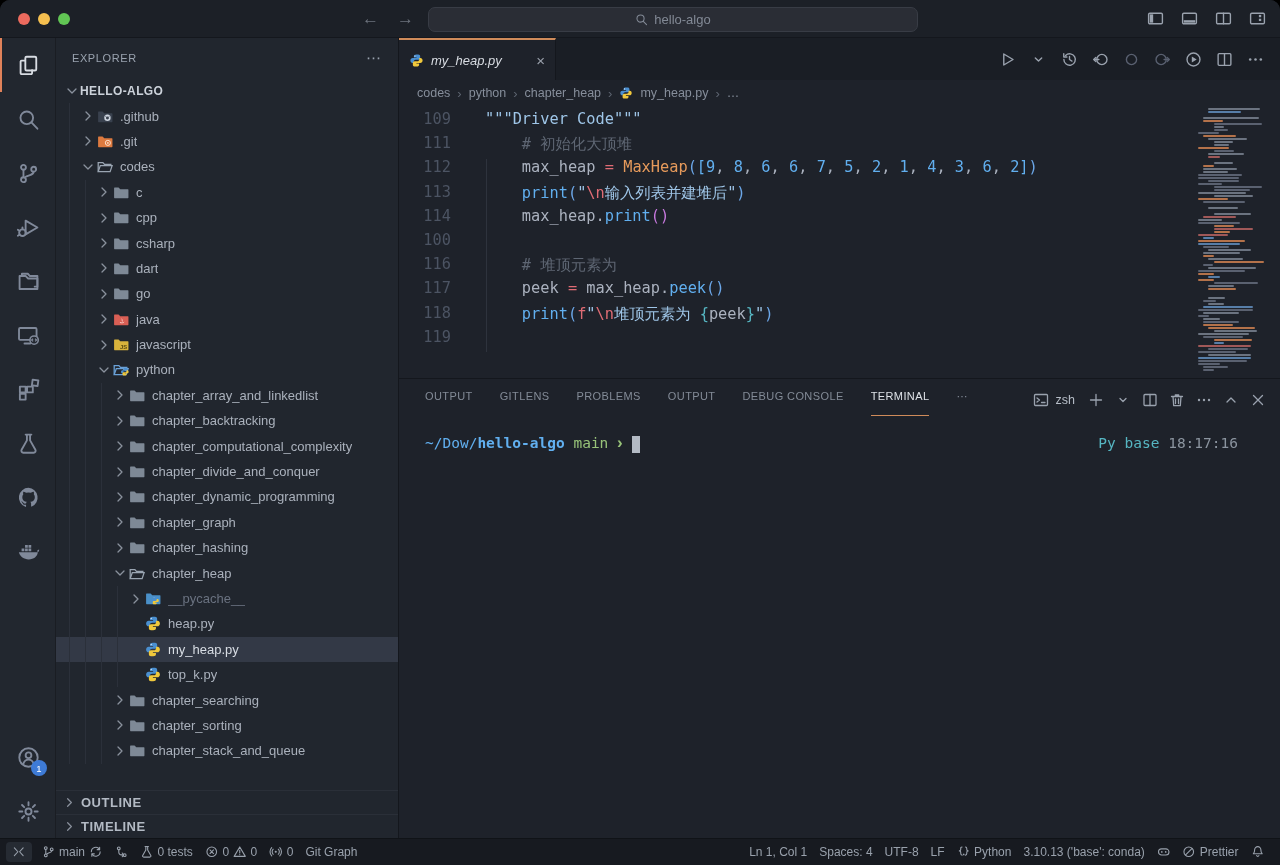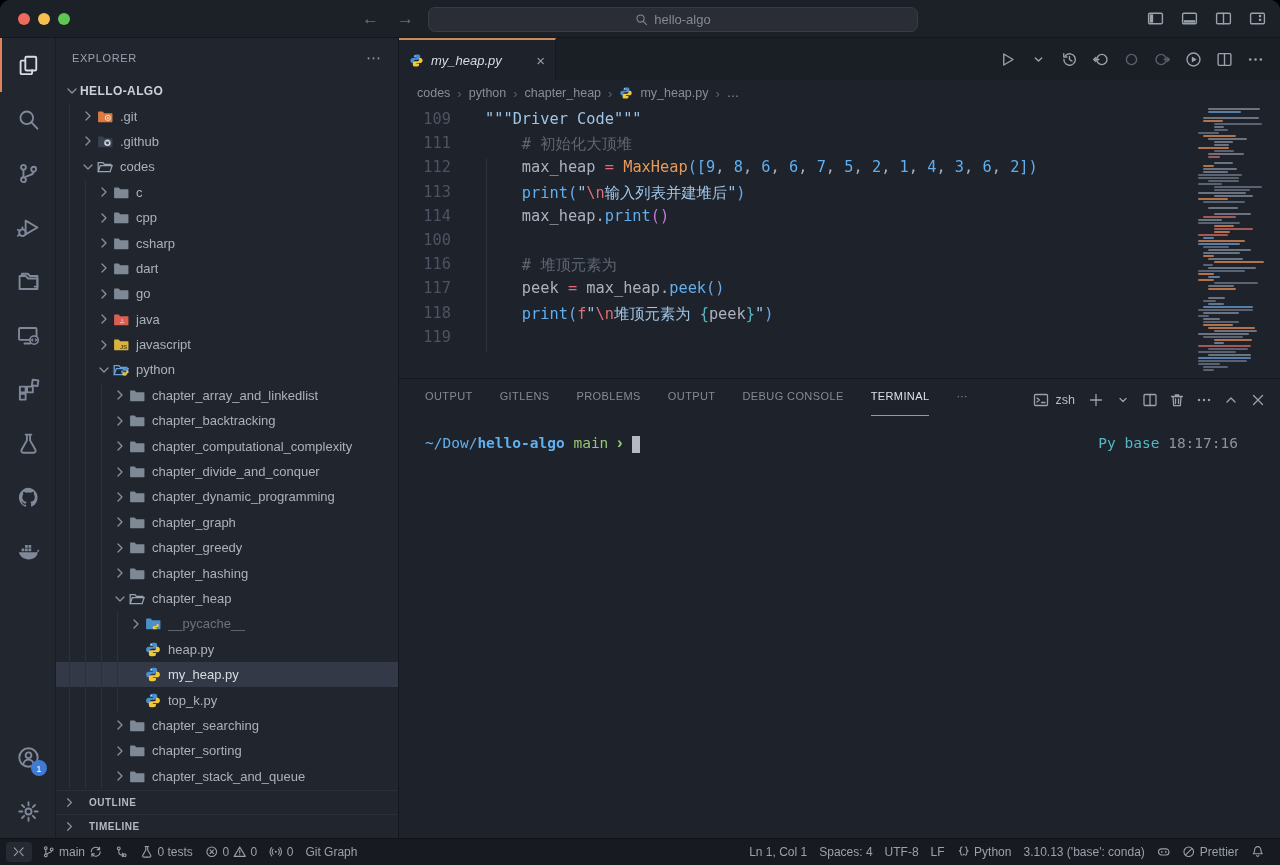--- a/index.html
+++ b/index.html
@@ -38,21 +38,21 @@
   .tree{flex:1;overflow:hidden}
   .tree-row{height:25.4px;display:flex;align-items:center;padding-left:8px;color:#aab1bc;font-size:13px;white-space:nowrap;cursor:pointer}
   .tree-row.selected{background:#333946;color:#d8dde4}
   .tree-row.dim .lbl{color:#6a7280}
   .tree-row.root .lbl{font-weight:bold;font-size:12px;letter-spacing:.4px;color:#ccd2da}
   .indent{width:11px;height:100%;flex:none;border-left:1px solid #2b303a;margin-left:5px}
   .twisty{width:16px;height:16px;flex:none;color:#8a919d;display:inline-flex}
   .tree-ico{width:18px;height:17px;flex:none;margin-right:6px;display:inline-flex}
   .tree-ico svg{width:100%;height:100%}
   .lbl{overflow:hidden;text-overflow:ellipsis}
-  .side-section{height:24px;flex:none;border-top:1px solid #2a2f38;display:flex;align-items:center;padding-left:6px;color:#b3bac4;font-size:10px;font-weight:bold;letter-spacing:.5px;gap:12px}
+  .side-section{height:24px;flex:none;border-top:1px solid #2a2f38;display:flex;align-items:center;padding-left:6px;color:#b3bac4;font-size:13px;font-weight:bold;letter-spacing:.5px;gap:4px}
   .side-section .twisty{width:15px;height:15px}
 
   
   .editor-area{flex:1;display:flex;flex-direction:column;min-width:0;background:var(--bg-editor)}
   .tabbar{height:42px;flex:none;background:var(--bg-tabstrip);display:flex;align-items:stretch}
   .tab{width:157px;display:flex;align-items:center;gap:7px;padding:0 10px;background:var(--bg-editor);border-top:2px solid var(--accent);border-right:1px solid var(--border);color:#d8dce2;font-size:13px;font-style:italic}
   .tab .ic{width:15px;height:15px}
   .tab-close{margin-left:auto;color:#9aa0ab;font-style:normal;font-size:15px}
   .ed-actions{margin-left:auto;display:flex;align-items:center;gap:14px;padding-right:16px;color:#9aa2ae}
   .ed-actions .ic{width:17px;height:17px}
@@ -286,43 +286,43 @@
           </div>
           <div class="tree-row">
             <span class="indent"></span>
             <span class="twisty">
               <svg viewBox="0 0 16 16">
                 <path d="M6 4l4 4-4 4" fill="none" stroke="currentColor" stroke-width="1.3" stroke-linecap="round" stroke-linejoin="round"></path>
               </svg>
             </span>
             <span class="tree-ico">
               <svg viewBox="0 0 16 16">
-                <path d="M1.5 3.2h4.2l1.6 1.8h7.2c.3 0 .5.2.5.5v7.3c0 .3-.2.5-.5.5H2c-.3 0-.5-.2-.5-.5V3.7c0-.3.2-.5.5-.5z" fill="#dd7a3f"></path>
-                <circle cx="10.7" cy="9.3" r="2.4" fill="none" stroke="#ffe4d1" stroke-width=".9"></circle>
-                <circle cx="10.7" cy="9.3" r=".8" fill="#ffe4d1"></circle>
-              </svg>
-            </span>
-            <span class="lbl">.git</span>
-          </div>
-          <div class="tree-row">
-            <span class="indent"></span>
-            <span class="twisty">
-              <svg viewBox="0 0 16 16">
-                <path d="M6 4l4 4-4 4" fill="none" stroke="currentColor" stroke-width="1.3" stroke-linecap="round" stroke-linejoin="round"></path>
-              </svg>
-            </span>
-            <span class="tree-ico">
-              <svg viewBox="0 0 16 16">
                 <path d="M1.5 3.2h4.2l1.6 1.8h7.2c.3 0 .5.2.5.5v7.3c0 .3-.2.5-.5.5H2c-.3 0-.5-.2-.5-.5V3.7c0-.3.2-.5.5-.5z" fill="#39414e"></path>
                 <circle cx="10.3" cy="9.2" r="3" fill="#cfd6e0"></circle>
                 <circle cx="10.3" cy="9.4" r="1.4" fill="#39414e"></circle>
                 <path d="M8.3 7.6l.8.6M12.3 7.6l-.8.6" stroke="#39414e" stroke-width=".8"></path>
               </svg>
             </span>
             <span class="lbl">.github</span>
+          </div>
+          <div class="tree-row">
+            <span class="indent"></span>
+            <span class="twisty">
+              <svg viewBox="0 0 16 16">
+                <path d="M6 4l4 4-4 4" fill="none" stroke="currentColor" stroke-width="1.3" stroke-linecap="round" stroke-linejoin="round"></path>
+              </svg>
+            </span>
+            <span class="tree-ico">
+              <svg viewBox="0 0 16 16">
+                <path d="M1.5 3.2h4.2l1.6 1.8h7.2c.3 0 .5.2.5.5v7.3c0 .3-.2.5-.5.5H2c-.3 0-.5-.2-.5-.5V3.7c0-.3.2-.5.5-.5z" fill="#dd7a3f"></path>
+                <circle cx="10.7" cy="9.3" r="2.4" fill="none" stroke="#ffe4d1" stroke-width=".9"></circle>
+                <circle cx="10.7" cy="9.3" r=".8" fill="#ffe4d1"></circle>
+              </svg>
+            </span>
+            <span class="lbl">.git</span>
           </div>
           <div class="tree-row">
             <span class="indent"></span>
             <span class="twisty">
               <svg viewBox="0 0 16 16">
                 <path d="M4 6l4 4 4-4" fill="none" stroke="currentColor" stroke-width="1.3" stroke-linecap="round" stroke-linejoin="round"></path>
               </svg>
             </span>
             <span class="tree-ico">
               <svg viewBox="0 0 16 16">
@@ -548,36 +548,20 @@
               <svg viewBox="0 0 16 16">
                 <path d="M6 4l4 4-4 4" fill="none" stroke="currentColor" stroke-width="1.3" stroke-linecap="round" stroke-linejoin="round"></path>
               </svg>
             </span>
             <span class="tree-ico">
               <svg viewBox="0 0 16 16">
                 <path d="M1.5 3.2h4.2l1.6 1.8h7.2c.3 0 .5.2.5.5v7.3c0 .3-.2.5-.5.5H2c-.3 0-.5-.2-.5-.5V3.7c0-.3.2-.5.5-.5z" fill="#7e8996"></path>
               </svg>
             </span>
             <span class="lbl">chapter_graph</span>
-          </div>
-          <div class="tree-row">
-            <span class="indent"></span>
-            <span class="indent"></span>
-            <span class="indent"></span>
-            <span class="twisty">
-              <svg viewBox="0 0 16 16">
-                <path d="M6 4l4 4-4 4" fill="none" stroke="currentColor" stroke-width="1.3" stroke-linecap="round" stroke-linejoin="round"></path>
-              </svg>
-            </span>
-            <span class="tree-ico">
-              <svg viewBox="0 0 16 16">
-                <path d="M1.5 3.2h4.2l1.6 1.8h7.2c.3 0 .5.2.5.5v7.3c0 .3-.2.5-.5.5H2c-.3 0-.5-.2-.5-.5V3.7c0-.3.2-.5.5-.5z" fill="#7e8996"></path>
-              </svg>
-            </span>
-            <span class="lbl">chapter_greedy</span>
           </div>
           <div class="tree-row">
             <span class="indent"></span>
             <span class="indent"></span>
             <span class="indent"></span>
             <span class="twisty">
               <svg viewBox="0 0 16 16">
                 <path d="M6 4l4 4-4 4" fill="none" stroke="currentColor" stroke-width="1.3" stroke-linecap="round" stroke-linejoin="round"></path>
               </svg>
             </span>

